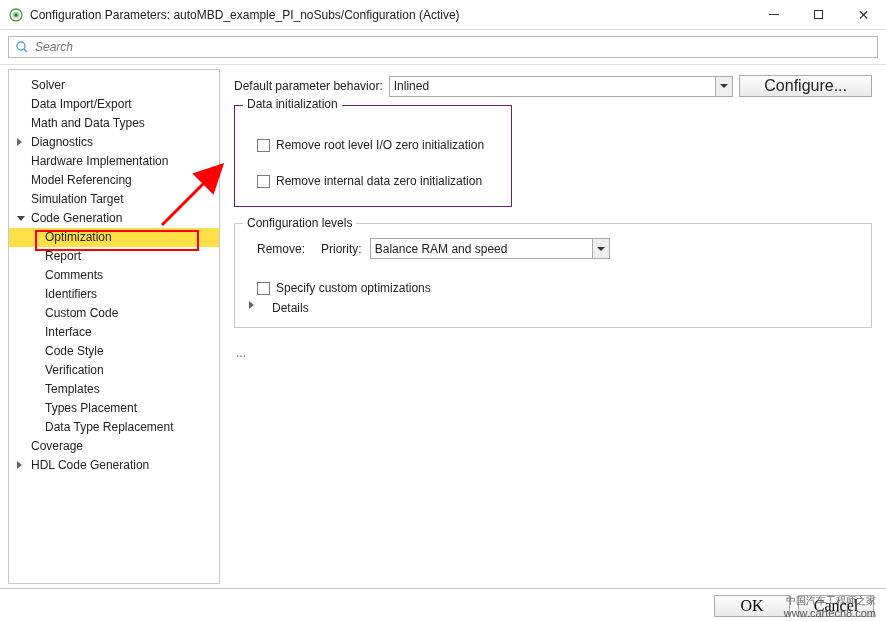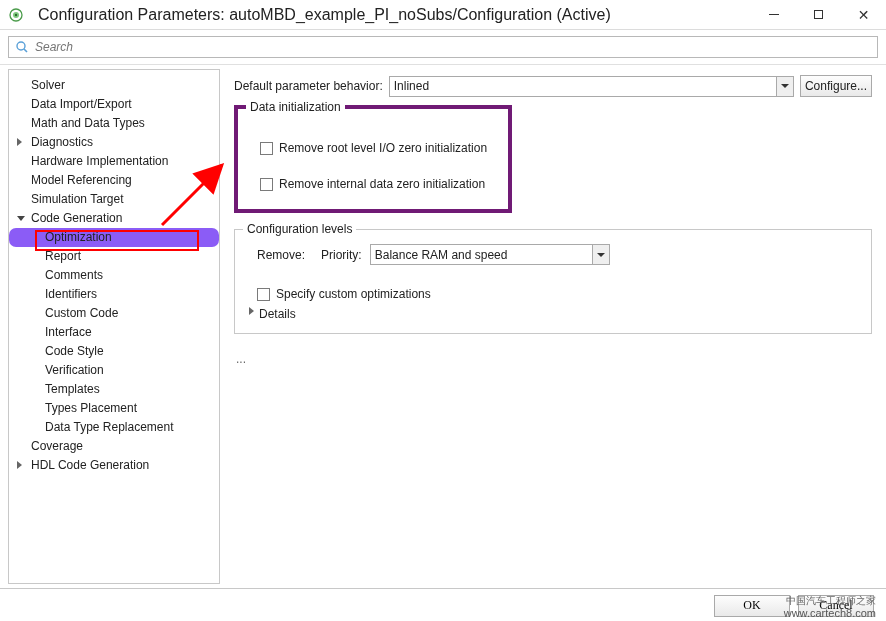--- a/index.html
+++ b/index.html
@@ -2,70 +2,70 @@
 <html><head>
 <meta charset="utf-8">
 <style>
   * { box-sizing: border-box; font-family: "Segoe UI", Tahoma, Arial, sans-serif; }
   html, body { margin: 0; padding: 0; }
   body { width: 886px; height: 621px; background: #fff; overflow: hidden; }
 
   
   .titlebar { height: 30px; display: flex; align-items: center; border-bottom: 1px solid #dcdcdc; padding: 0 0 0 8px; background: #fff; }
   .titlebar .app-icon { width: 16px; height: 16px; margin-right: 6px; display: inline-flex; align-items: center; justify-content: center; }
-  .titlebar .title { font-size: 16px; color: #222; flex: 1; margin-left: 8px; }
+  .titlebar .title { font-size: 12px; color: #222; flex: 1; }
   .winbtns { display: flex; }
   .winbtn { width: 45px; height: 29px; display: flex; align-items: center; justify-content: center; }
   .winbtn-line { width: 10px; height: 1px; background: #333; }
   .winbtn-sq { width: 9px; height: 9px; border: 1px solid #333; }
   .winbtn-x { font-size: 14px; color: #333; line-height: 1; font-family: Arial; }
 
   
   .searchwrap { padding: 6px 8px; border-bottom: 1px solid #e0e0e0; }
   .searchbox { height: 22px; border: 1px solid #b8b8b8; display: flex; align-items: center; padding: 10px 6px; }
   .searchbox svg { margin-right: 4px; flex: none; }
   .searchbox input { border: none; outline: none; font-size: 12px; font-style: italic; color: #888; width: 100%; background: transparent; }
 
   
   .split { display: flex; height: calc(621px - 30px - 34px - 34px); }
   .navpanel { width: 212px; border: 1px solid #c8c8c8; margin: 4px 0 4px 8px; overflow: hidden; background: #fff; }
   .navtree { padding: 6px 0; font-size: 12px; color: #222; }
   .tree-row { height: 19px; line-height: 19px; padding-left: 22px; white-space: nowrap; cursor: default; position: relative; }
   .tree-row.depth1 { padding-left: 36px; }
-  .tree-row.sel { background: #8b5cf6; border-radius: 7px; }
+  .tree-row.sel { background: #fde047; }
   .tree-caret { position: absolute; left: 8px; top: 3px; width: 0; height: 0; }
   .tree-caret.collapsed { border-top: 4px solid transparent; border-bottom: 4px solid transparent; border-left: 5px solid #666; top: 5px; }
   .tree-caret.expanded { border-left: 4px solid transparent; border-right: 4px solid transparent; border-top: 5px solid #444; top: 7px; }
   .redbox-sel { position: absolute; border: 2px solid #ff0000; left: 26px; top: 160px; width: 164px; height: 21px; pointer-events: none; z-index: 5; }
 
   
   .content { flex: 1; padding: 10px 14px; font-size: 12px; color: #222; position: relative; }
   .row { display: flex; align-items: center; margin-bottom: 8px; gap: 6px; }
   .row label { white-space: nowrap; }
   .select { flex: 1; height: 21px; border: 1px solid #a9a9a9; background: #fff; display: flex; align-items: center; padding: 0 4px; position: relative; cursor: default; }
   .select .arrow { position: absolute; right: 0; top: 0; width: 17px; height: 19px; border-left: 1px solid #a9a9a9; background: #efefef; display: flex; align-items: center; justify-content: center; }
   .select .arrow::after { content: ""; border-left: 4px solid transparent; border-right: 4px solid transparent; border-top: 4px solid #333; }
-  .btn { height: 22px; border: 1px solid #a9a9a9; background: linear-gradient(#fdfdfd,#e9e9e9); padding: 0 4px; font-size: 12px; display: inline-flex; align-items: center; cursor: default; }
+  .btn { height: 22px; border: 1px solid #a9a9a9; background: linear-gradient(#fdfdfd,#e9e9e9); padding: 0 24px; font-size: 16px; display: inline-flex; align-items: center; cursor: default; }
 
   .group { border: 1px solid #c8c8c8; padding: 10px 12px 12px; margin: 6px 0 16px; position: relative; }
   .group-title { position: absolute; top: -8px; left: 8px; background: #fff; padding: 0 4px; font-size: 12px; }
-  .group.redborder { border: 4px solid #701a75; }
+  .group.redborder { border: 1px solid #701a75; }
   .group.redborder .group-title { top: -9px; }
 
   .check-row { display: flex; align-items: center; margin: 22px 0 6px 10px; gap: 6px; }
   .checkbox { width: 13px; height: 13px; border: 1px solid #7a7a7a; background: #fff; }
 
   .opt-grid { display: flex; align-items: center; gap: 6px; margin: 4px 0 10px 10px; }
   .opt-grid .select { flex: none; }
   .select.sm { width: 242px; }
   .select.md { width: 240px; }
   .opt-grid label { margin-right: 2px; }
   .opt-grid .prio-lbl { margin-left: 8px; }
 
-  .details-row { display: flex; gap: 5px; margin: 6px 0 0 2px; cursor: default; }
+  .details-row { display: flex; gap: 18px; margin: 6px 0 0 2px; cursor: default; }
   .details-caret { width: 0; height: 0; border-top: 4px solid transparent; border-bottom: 4px solid transparent; border-left: 5px solid #666; }
 
   .ellipsis { margin-top: 18px; color: #666; padding-left: 2px; }
 
   
   .arrow-overlay { position: absolute; left: 102px; top: 155px; pointer-events: none; z-index: 6; }
 
   
   .footer { height: 34px; border-top: 1px solid #c8c8c8; display: flex; align-items: center; justify-content: flex-end; padding: 0 12px; gap: 8px; position: relative; }
   .footer .btn { width: 76px; justify-content: center; font-family: SimSun, serif; }

